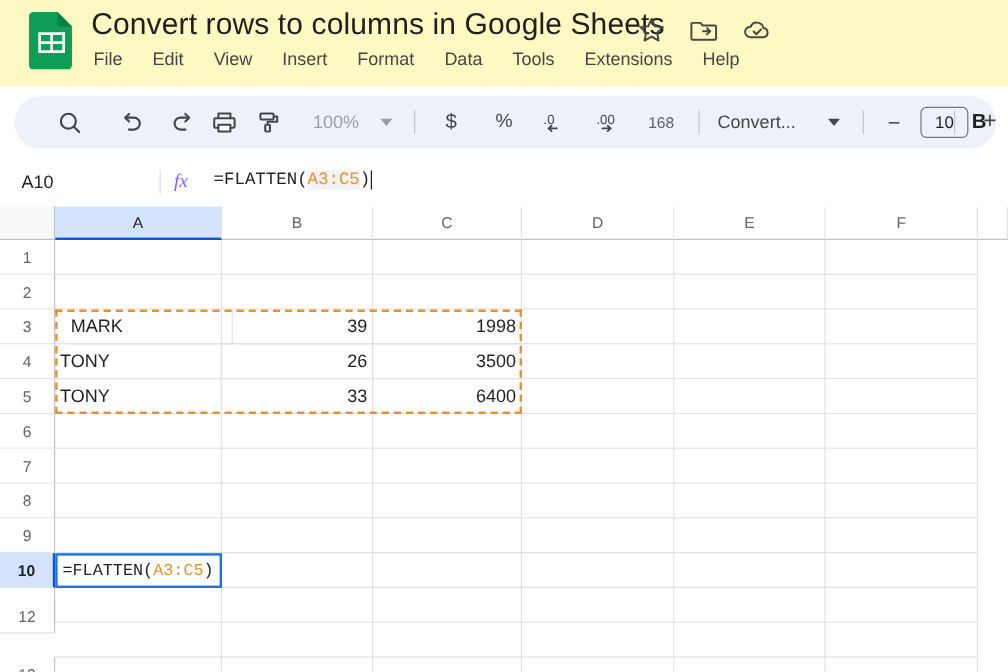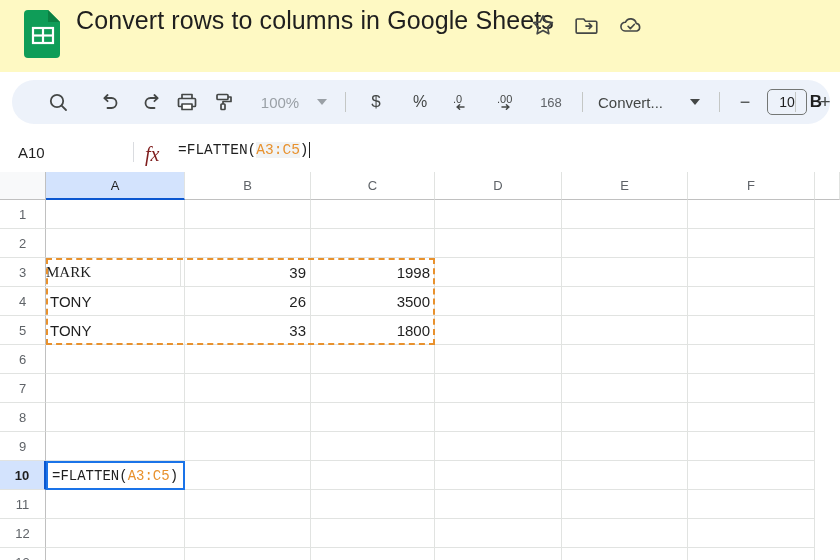--- a/index.html
+++ b/index.html
@@ -41,21 +41,21 @@
   .caret { width: 0; height: 0; border-left: 5px solid transparent; border-right: 5px solid transparent; border-top: 6px solid #444746; }
 
   
   .formulabar { position: absolute; left: 0; top: 133px; width: 840px; height: 39px; background: #fff; }
   .namebox {
     position: absolute; left: 10px; top: 4px; width: 120px; height: 30px;
     display: flex; align-items: center; padding: 0 8px; gap: 6px;
   }
   .namebox-txt { font-size: 15px; color: #1f1f1f; flex: 1; }
   .fx-sep { position: absolute; left: 133px; top: 9px; width: 1px; height: 20px; background: #dadce0; }
-  .fx-ico { position: absolute; left: 145px; top: 10px; font-size: 20px; color: #7f1d1d; font-style: italic; font-family: "Liberation Serif", serif; }
+  .fx-ico { position: absolute; left: 145px; top: 10px; font-size: 16px; color: #8b5cf6; font-style: italic; font-family: "Liberation Serif", serif; }
   .formula-text {
     position: absolute; left: 178px; top: 9px;
     font-family: "Liberation Mono", monospace; font-size: 14.5px; color: #1f1f1f; white-space: pre;
   }
   .ref-orange { color: #e8912d; }
   .ref-bg { background: #f1f3f4; }
   .fcaret { position: absolute; left: 290px; top: 17px; width: 0; height: 0; border-left: 5px solid transparent; border-right: 5px solid transparent; border-top: 6px solid #444746; }
 
   
   .grid { position: absolute; left: 0; top: 172px; width: 840px; height: 388px; background: #fff; overflow: hidden; }
@@ -118,20 +118,31 @@
       <svg class="ticon" viewBox="0 0 24 24">
         <path d="M3 6.5 h6 l1.6 2 h9.4 a1 1 0 0 1 1 1 v9 a1 1 0 0 1 -1 1 h-17 a1 1 0 0 1 -1 -1 v-11 a1 1 0 0 1 1 -1 z" fill="none" stroke="#444746" stroke-width="1.5" stroke-linejoin="round"></path>
         <path d="M11 13 h5 M14 10.6 l2.4 2.4 -2.4 2.4" fill="none" stroke="#444746" stroke-width="1.5" stroke-linecap="round" stroke-linejoin="round"></path>
       </svg>
       <svg class="ticon" viewBox="0 0 24 24">
         <path d="M6.5 17.5 a4 4 0 0 1 .4 -8 a5.2 5.2 0 0 1 9.9 1 a3.6 3.6 0 0 1 .7 7 z" fill="none" stroke="#444746" stroke-width="1.5" stroke-linejoin="round"></path>
         <path d="M9.3 13.2 l2.1 2.1 3.6 -3.8" fill="none" stroke="#444746" stroke-width="1.5" stroke-linecap="round" stroke-linejoin="round"></path>
       </svg>
     </div>
 
+    <div class="menubar">
+      <span class="menu-item">File</span>
+      <span class="menu-item">Edit</span>
+      <span class="menu-item">View</span>
+      <span class="menu-item">Insert</span>
+      <span class="menu-item">Format</span>
+      <span class="menu-item">Data</span>
+      <span class="menu-item">Tools</span>
+      <span class="menu-item">Extensions</span>
+      <span class="menu-item">Help</span>
+    </div>
   </div>
 
   <div class="toolbar">
 
     <div class="tb" style="left:30px;width:32px;">
       <svg class="tb-ico" viewBox="0 0 24 24">
         <circle cx="11" cy="11" r="6.2" fill="none" stroke="#444746" stroke-width="1.8"></circle>
         <line x1="15.6" y1="15.6" x2="20" y2="20" stroke="#444746" stroke-width="1.8" stroke-linecap="round"></line>
       </svg>
     </div>
@@ -254,21 +265,21 @@
         <div class="rowhead" style="top: 57px;">2</div>
         <div class="rowhead" style="top: 86px;">3</div>
         <div class="rowhead" style="top: 115px;">4</div>
         <div class="rowhead" style="top: 144px;">5</div>
         <div class="rowhead" style="top: 173px;">6</div>
         <div class="rowhead" style="top: 202px;">7</div>
         <div class="rowhead" style="top: 231px;">8</div>
         <div class="rowhead" style="top: 260px;">9</div>
         <div class="rowhead active" style="top: 289px;">10</div>
         <div class="rowhead" style="top: 318px;">11</div>
-        <div class="rowhead" style="top: 347px;">12</div>
+        <div class="rowhead" style="top: 327px;">12</div>
         <div class="rowhead" style="top: 376px;">13</div>
       </div>
     <div id="cells">
         <div class="cell" style="left: 46px; top: 28px; width: 139px;"></div>
         <div class="cell" style="left: 185px; top: 28px; width: 126px;"></div>
         <div class="cell" style="left: 311px; top: 28px; width: 124px;"></div>
         <div class="cell" style="left: 435px; top: 28px; width: 127px;"></div>
         <div class="cell" style="left: 562px; top: 28px; width: 126px;"></div>
         <div class="cell" style="left: 688px; top: 28px; width: 127px;"></div>
         <div class="cell" style="left: 46px; top: 57px; width: 139px;"></div>
@@ -336,29 +347,29 @@
         <div class="cell" style="left: 311px; top: 347px; width: 124px;"></div>
         <div class="cell" style="left: 435px; top: 347px; width: 127px;"></div>
         <div class="cell" style="left: 562px; top: 347px; width: 126px;"></div>
         <div class="cell" style="left: 688px; top: 347px; width: 127px;"></div>
         <div class="cell" style="left: 46px; top: 376px; width: 139px;"></div>
         <div class="cell" style="left: 185px; top: 376px; width: 126px;"></div>
         <div class="cell" style="left: 311px; top: 376px; width: 124px;"></div>
         <div class="cell" style="left: 435px; top: 376px; width: 127px;"></div>
         <div class="cell" style="left: 562px; top: 376px; width: 126px;"></div>
         <div class="cell" style="left: 688px; top: 376px; width: 127px;"></div>
-        <div class="cell" style="left: 42px; top: 86px; width: 139px; font-family: Liberation Serif, serif;">MARK</div>
+        <div class="cell" style="left: 55px; top: 86px; width: 139px;">MARK</div>
         <div class="cell num" style="left: 185px; top: 86px; width: 126px;">39</div>
         <div class="cell num" style="left: 311px; top: 86px; width: 124px;">1998</div>
         <div class="cell" style="left: 46px; top: 115px; width: 139px;">TONY</div>
         <div class="cell num" style="left: 185px; top: 115px; width: 126px;">26</div>
         <div class="cell num" style="left: 311px; top: 115px; width: 124px;">3500</div>
         <div class="cell" style="left: 46px; top: 144px; width: 139px;">TONY</div>
         <div class="cell num" style="left: 185px; top: 144px; width: 126px;">33</div>
-        <div class="cell num" style="left: 311px; top: 144px; width: 124px;">1800</div>
+        <div class="cell num" style="left: 311px; top: 144px; width: 124px;">6400</div>
       </div>
 
     <div class="marching" style="left:46px; top:86px; width:389px; height:87px;"></div>
 
     <div class="selcell" style="left:46px; top:289px; width:139px; height:29px;"><span>=FLATTEN(</span><span class="ref-orange">A3:C5</span><span>)</span></div>
 
   </div>
 
 </div>
 

